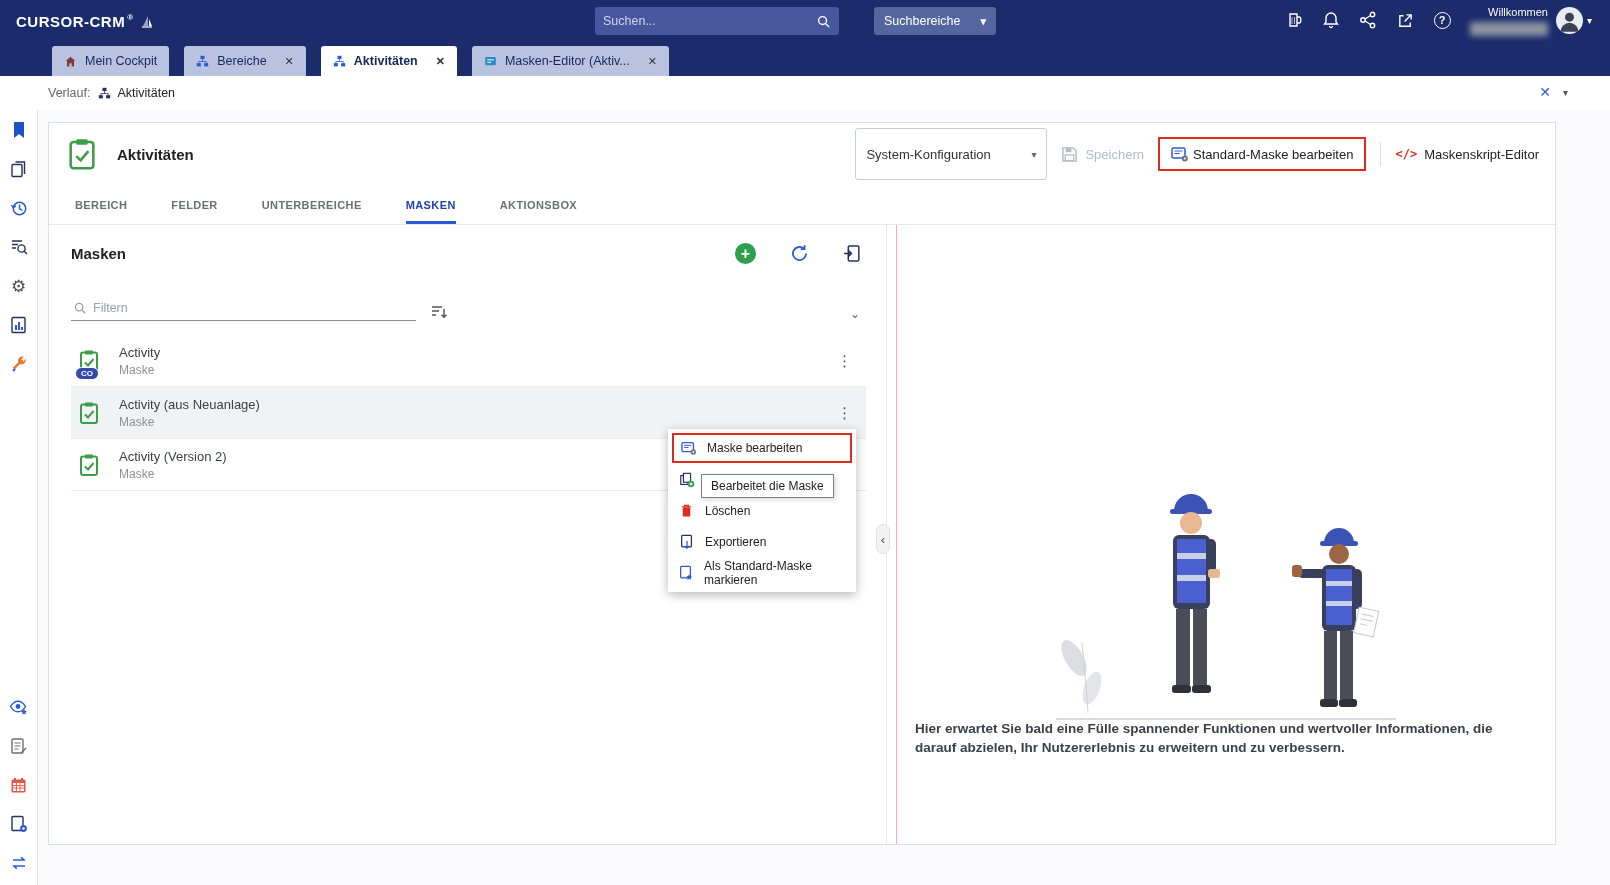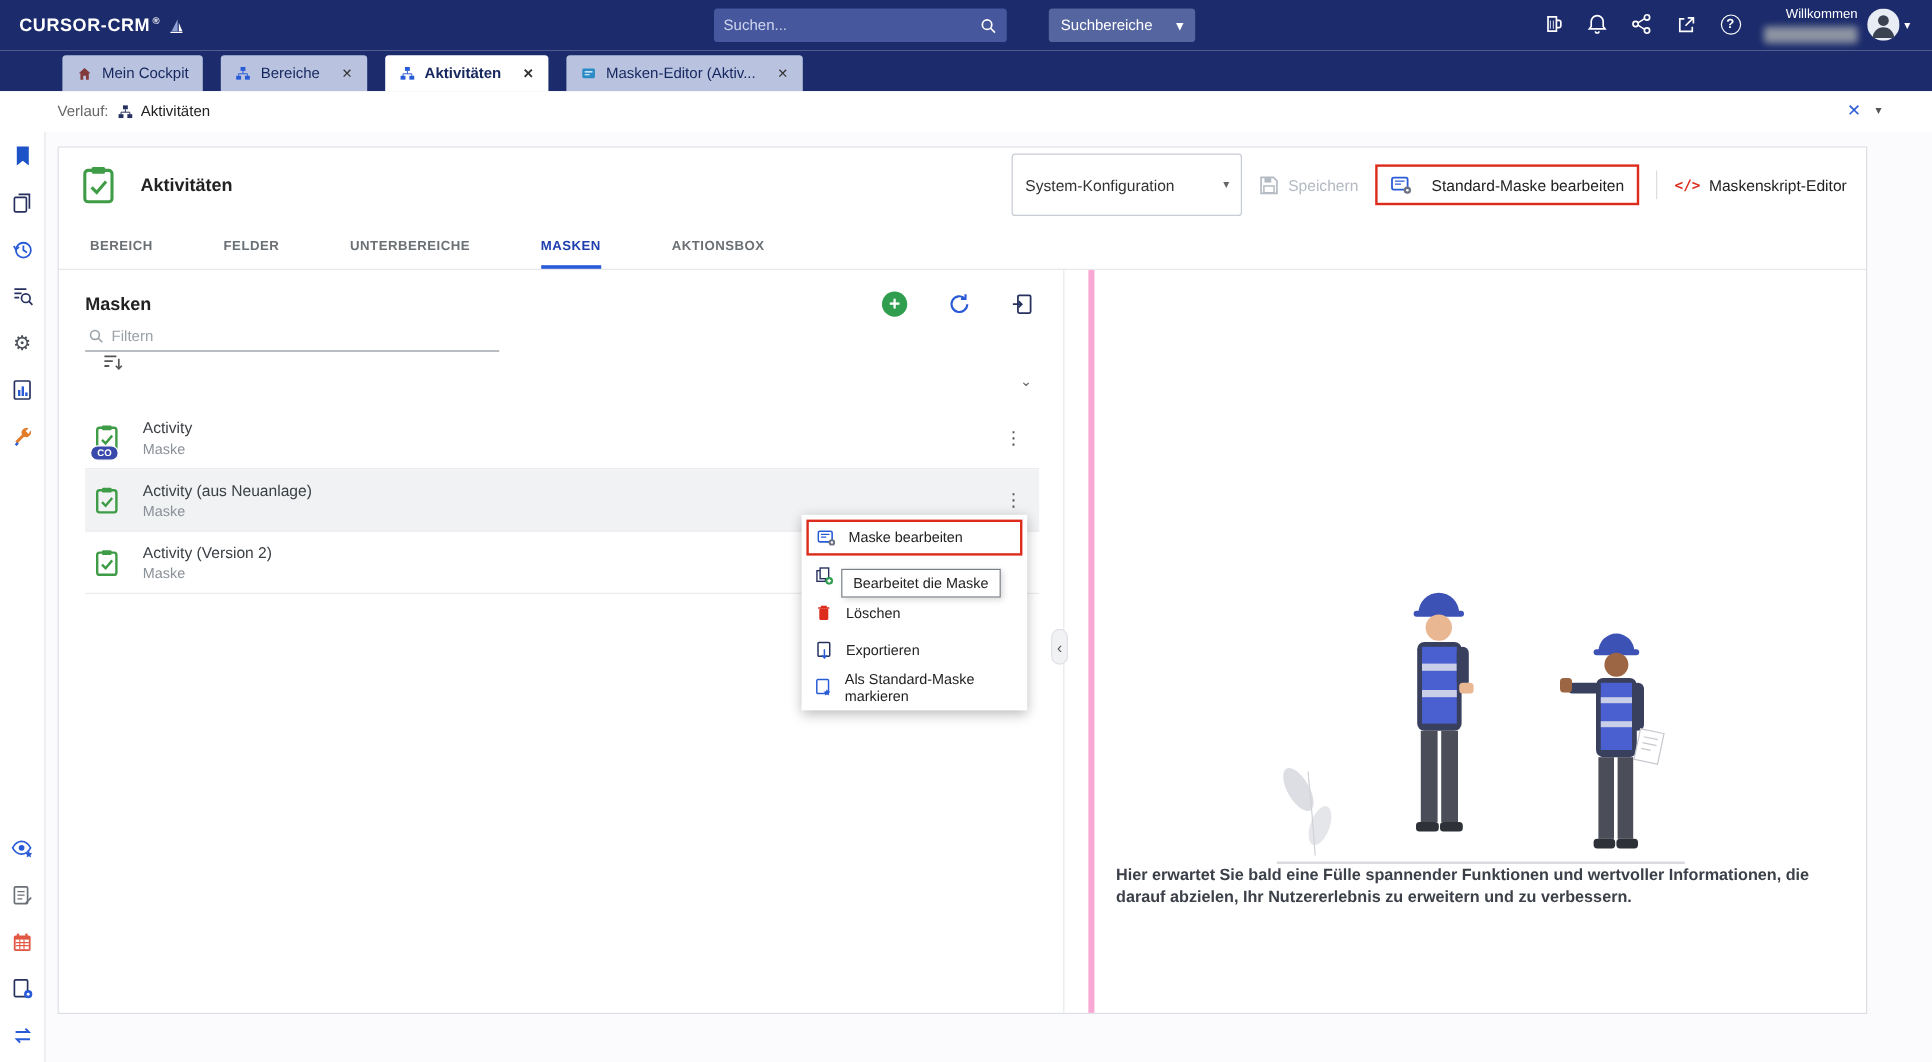--- a/index.html
+++ b/index.html
@@ -47,40 +47,40 @@
 
   
   .page-bg { position:absolute; left:38px; top:110px; right:0; bottom:0; background:#fbfbfd; }
   .card { position:absolute; left:48px; top:122px; width:1508px; height:723px; background:#fff; border:1px solid #dcdfe4; display:flex; flex-direction:column; }
   .card-header { height:62px; display:flex; align-items:center; padding:0 16px; gap:14px; }
   .page-title { font-size:15px; font-weight:bold; color:#222; margin-left:4px; }
   .header-right { margin-left:auto; display:flex; align-items:center; gap:14px; }
   .config-select { width:192px; height:52px; border:1px solid #c8ccd4; border-radius:3px; display:flex; align-items:center; padding:4px 10px; font-size:13px; color:#333; cursor:pointer; }
   .config-select .chev { margin-left:auto; color:#666; font-size:10px; }
   .btn-disabled { display:flex; align-items:center; gap:7px; color:#b4bac2; font-size:13px; cursor:default; }
-  .btn-red-outline { display:flex; align-items:center; gap:16px; border:2px solid #dd2b1c; padding:6px 11px; font-size:13px; color:#222; background:#fff; cursor:pointer; }
+  .btn-red-outline { display:flex; align-items:center; gap:4px; border:2px solid #dd2b1c; padding:6px 11px; font-size:13px; color:#222; background:#fff; cursor:pointer; }
   .vdiv { width:1px; height:24px; background:#ddd; }
   .btn-script { display:flex; align-items:center; gap:7px; font-size:13px; color:#222; cursor:pointer; }
   .code-glyph { color:#dd2b1c; font-weight:bold; font-size:12px; font-family:"DejaVu Sans Mono", monospace; }
 
-  .section-tabs { height:40px; border-bottom:1px solid #e6e7ea; display:flex; gap:59px; padding-left:26px; align-items:stretch; }
+  .section-tabs { height:40px; border-bottom:1px solid #e6e7ea; display:flex; gap:44px; padding-left:26px; align-items:stretch; }
   .stab { font-size:11px; font-weight:bold; letter-spacing:.4px; color:#6b7075; display:flex; align-items:center; cursor:pointer; border-bottom:3px solid transparent; padding-top:3px; }
   .stab.active { color:#1f3fae; border-bottom-color:#2a5bd7; }
 
   .split { flex:1; display:flex; min-height:0; }
   .left-panel { width:838px; border-right:1px solid #e8e9ec; padding:18px 20px 0 22px; position:relative; }
-  .right-panel { flex:1; border-left:5px solid #f9a8d4; margin-left:20px; position:relative; }
+  .right-panel { flex:1; border-left:1px solid #f9a8d4; margin-left:9px; position:relative; }
 
   .masks-header { display:flex; align-items:center; }
   .masks-title { font-size:15px; font-weight:bold; color:#222; }
   .masks-actions { margin-left:auto; display:flex; align-items:center; gap:34px; padding-right:4px; }
   .plus-circle { width:21px; height:21px; border-radius:50%; background:#2f9e4f; color:#fff; font-size:16px; font-weight:bold; display:flex; align-items:center; justify-content:center; cursor:pointer; line-height:1; }
   .act-icon { cursor:pointer; }
 
-  .filter-row { display:flex; align-items:flex-start; margin-top:6px;flex-direction:column; }
+  .filter-row { display:flex; align-items:flex-end; margin-top:34px; }
   .filter-field { width:345px; border-bottom:1px solid #8b9097; display:flex; align-items:center; gap:6px; padding:3px 2px 5px; }
   .filter-field input { border:none; outline:none; font-size:12.5px; color:#333; flex:1; background:transparent; }
   .filter-field input::placeholder { color:#9aa0a8; }
   .sort-icon { margin-left:14px; cursor:pointer; }
   .filter-chev { margin-left:auto; color:#666; font-size:12px; cursor:pointer; padding-right:6px; }
 
   .mask-list { margin-top:14px; }
   .mask-row { height:52px; display:flex; align-items:center; border-bottom:1px solid #ececee; padding:0 4px 0 6px; position:relative; cursor:pointer; }
   .mask-row.selected { background:#f1f2f4; }
   .row-icon-wrap { position:relative; width:30px; }

